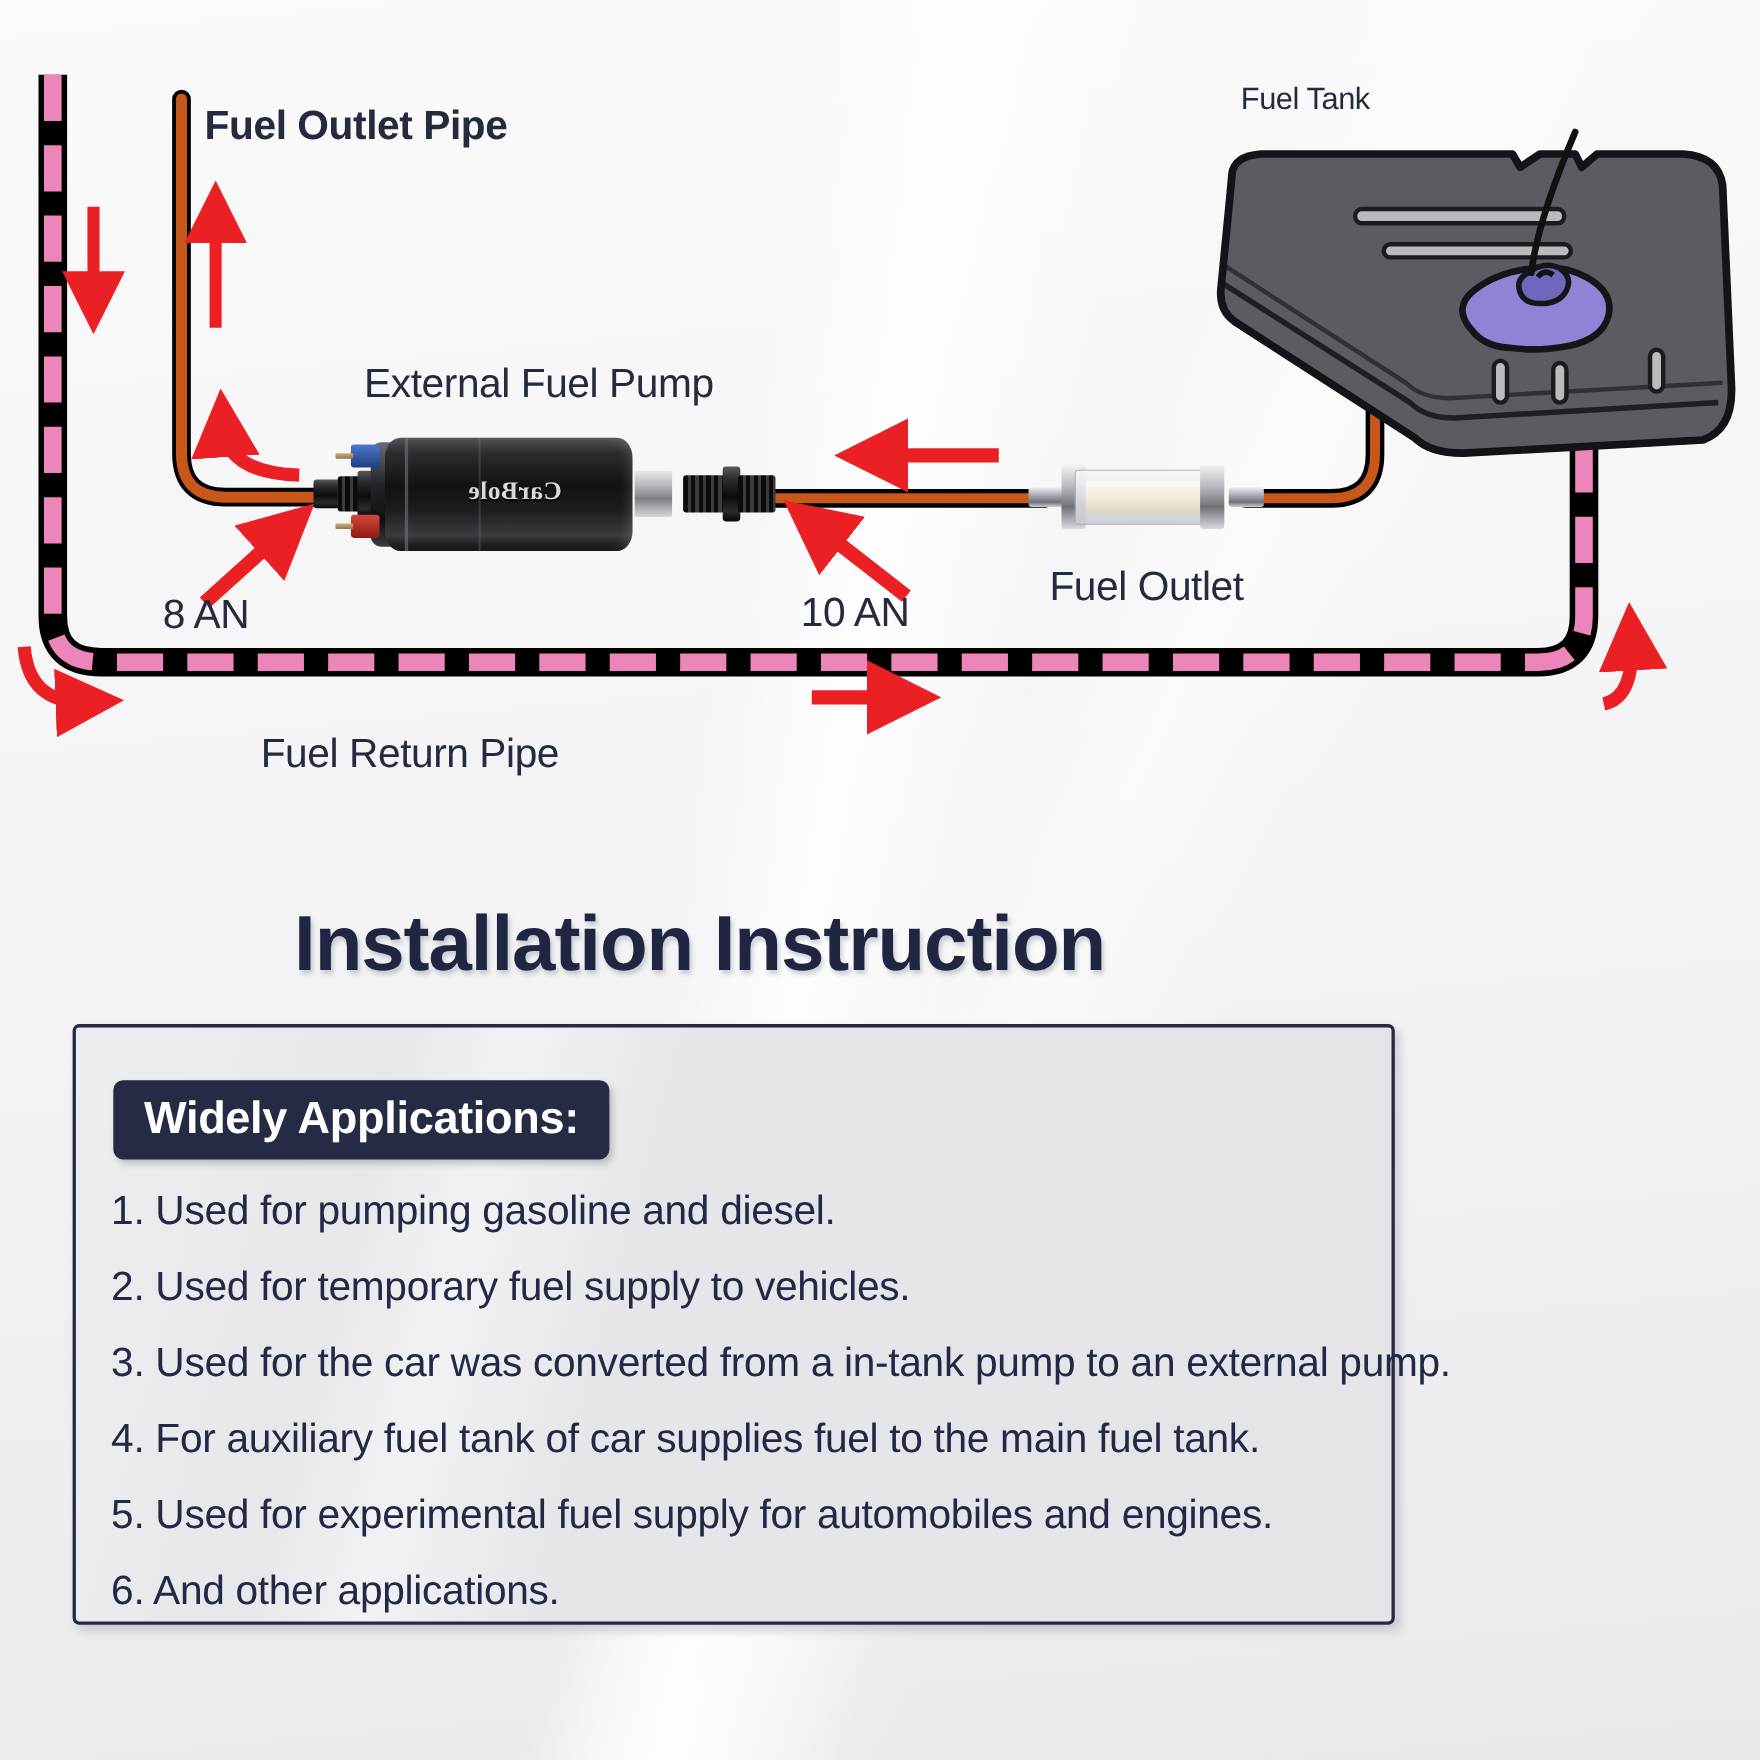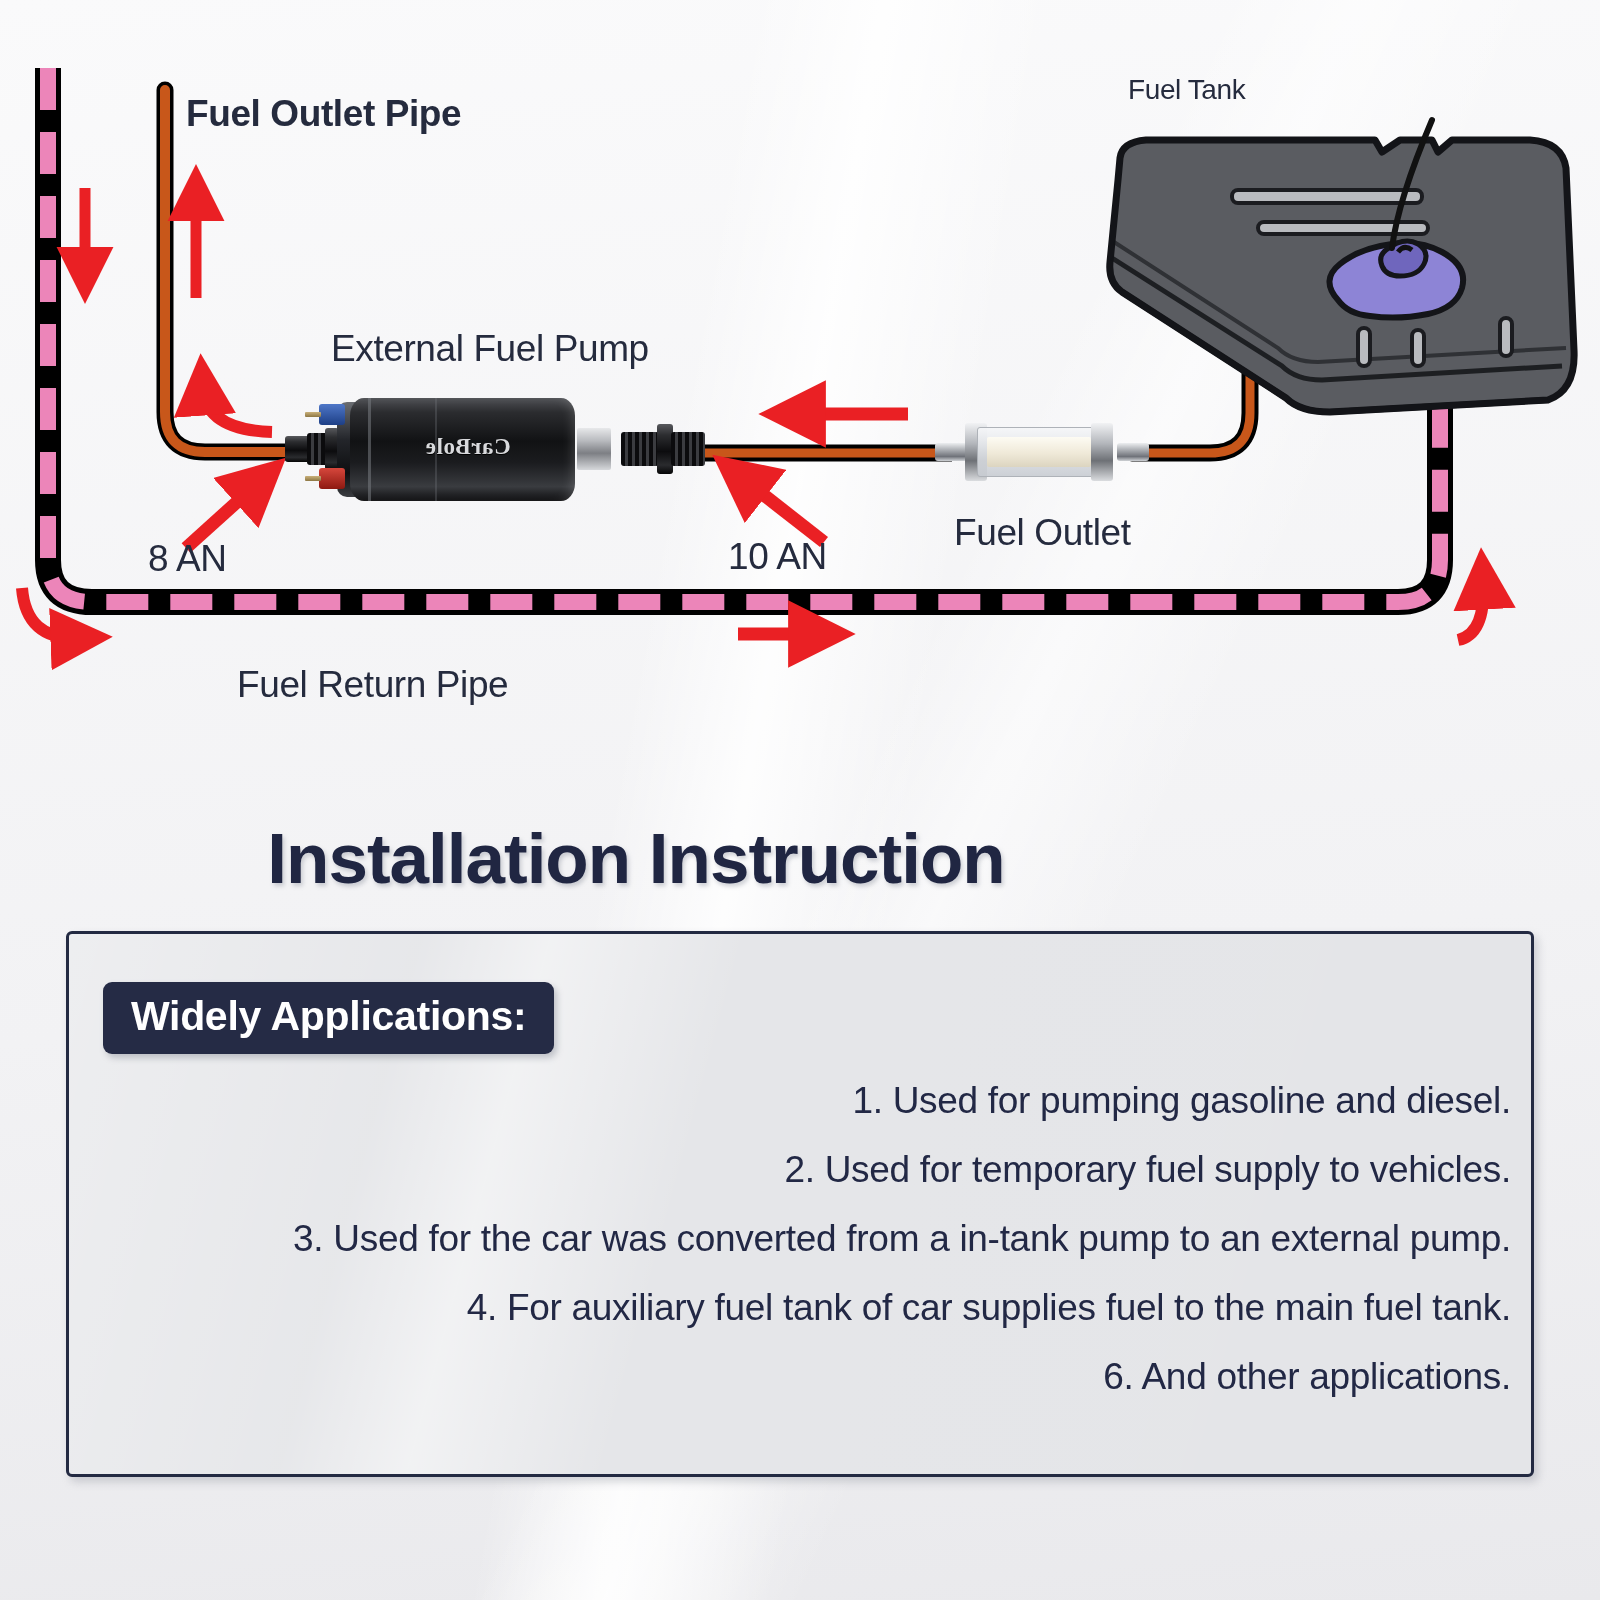--- a/index.html
+++ b/index.html
@@ -147,21 +147,21 @@
     font-weight: 700;
     color: #202642;
     letter-spacing: -1px;
     text-shadow: 2px 3px 4px rgba(120,125,140,.35);
   }
 
   
   #card {
     position: absolute;
     left: 66px; top: 931px;
-    width: 1468px; height: 546px;
+    width: 1202px; height: 546px;
     border: 3px solid #232a42;
     border-radius: 6px;
     background: linear-gradient(105deg,
        rgba(255,255,255,.35) 0%,
        rgba(255,255,255,.10) 22%,
        rgba(255,255,255,.50) 30%,
        rgba(255,255,255,.05) 42%,
        rgba(255,255,255,0) 100%), #e4e5e8;
     box-shadow: 4px 5px 9px rgba(130,134,145,.33);
   }
@@ -179,21 +179,20 @@
     position: absolute; left: 32px; top: 148px; right: 20px;
     list-style: none;
   }
   #app-list li {
     color: #222845;
     font-size: 37px;
     line-height: 1.0;
     margin-bottom: 32px;
     letter-spacing: -0.3px;
     white-space: nowrap;
-    text-align: right;
   }
 </style>
 </head>
 <body>
 
 <div id="bg-sheen"></div>
 <div id="bg-sheen2"></div>
 
 <div id="diagram">
 
@@ -321,15 +320,16 @@
 
 <div id="headline">Installation Instruction</div>
 
 <div id="card">
   <div id="badge">Widely Applications:</div>
   <ul id="app-list">
     <li>1. Used for pumping gasoline and diesel.</li>
     <li>2. Used for temporary fuel supply to vehicles.</li>
     <li>3. Used for the car was converted from a in-tank pump to an external pump.</li>
     <li>4. For auxiliary fuel tank of car supplies fuel to the main fuel tank.</li>
+    <li>5. Used for experimental fuel supply for automobiles and engines.</li>
     <li>6. And other applications.</li>
   </ul>
 </div>
 
 </body></html>

